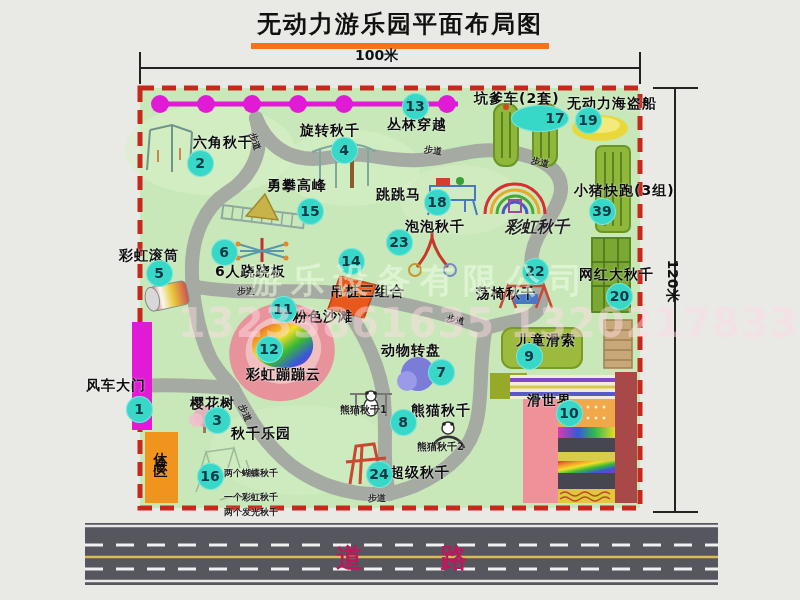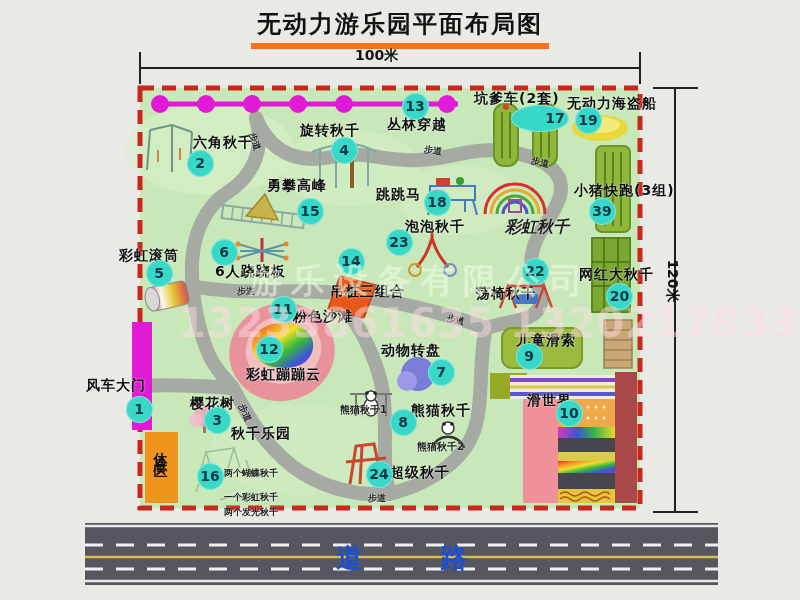--- a/index.html
+++ b/index.html
@@ -5,21 +5,21 @@
   html,body{margin:0;padding:0;}
   body{font-family:"DejaVu Sans",sans-serif;}
   #stage{position:relative;width:800px;height:600px;background:#e9e9e6;overflow:hidden;}
   #stage svg{position:absolute;left:0;top:0;}
   .txt{position:absolute;white-space:nowrap;color:#111;font-weight:bold;
        text-shadow:0 0 2px rgba(255,255,255,.85),0 0 1px rgba(255,255,255,.8);}
   #title{top:8px;left:50%;transform:translateX(-50%);font-size:24px;letter-spacing:2px;
          border-bottom:6px solid #f97316;padding:0 6px 3px 6px;text-shadow:none;}
   #dim-w{top:47px;left:355px;font-size:14px;text-shadow:none;}
   #dim-h{top:272px;left:650px;font-size:14px;transform:rotate(90deg);text-shadow:none;}
-  #road-label{top:540px;left:336px;font-size:27px;letter-spacing:34px;color:#1d4ed8;text-shadow:none;}
+  #road-label{top:540px;left:336px;font-size:27px;letter-spacing:34px;color:#be185d;text-shadow:none;}
   #wm-company{top:258px;left:248px;font-size:34px;letter-spacing:9px;color:rgba(238,252,228,.55);text-shadow:none;z-index:30;}
   #wm-phone{top:300px;left:178px;font-size:40px;letter-spacing:1px;color:rgba(255,220,228,.48);text-shadow:none;z-index:30;}
   #rest-label{top:441px;left:152px;font-size:14px;writing-mode:vertical-rl;letter-spacing:6px;text-shadow:none;}
   .poi-badge{position:absolute;width:27px;height:27px;border-radius:50%;background:#38d8c8;
              color:#0c3846;font-size:14px;font-weight:bold;line-height:27px;text-align:center;z-index:20;
              box-shadow:0 0 0 1px rgba(255,255,255,.35) inset;}
   .poi-label{position:absolute;font-size:14px;font-weight:bold;color:#0d0d0d;white-space:nowrap;z-index:18;
              text-shadow:0 0 2px rgba(255,255,255,.9);letter-spacing:1px;}
   .mini-label{position:absolute;font-weight:bold;color:#222;white-space:nowrap;z-index:18;
               text-shadow:0 0 2px rgba(255,255,255,.8);transform-origin:left top;}

